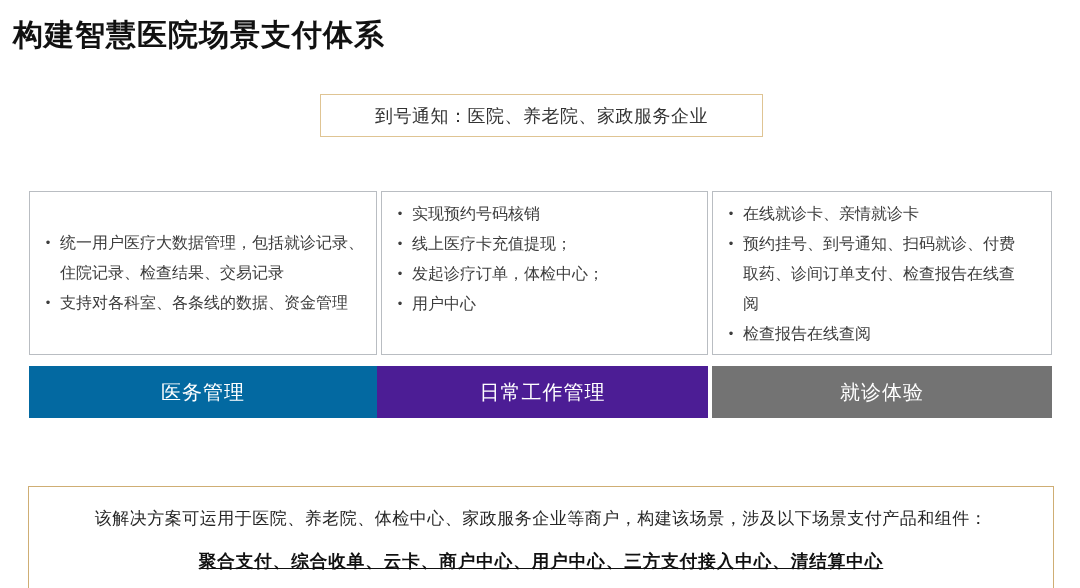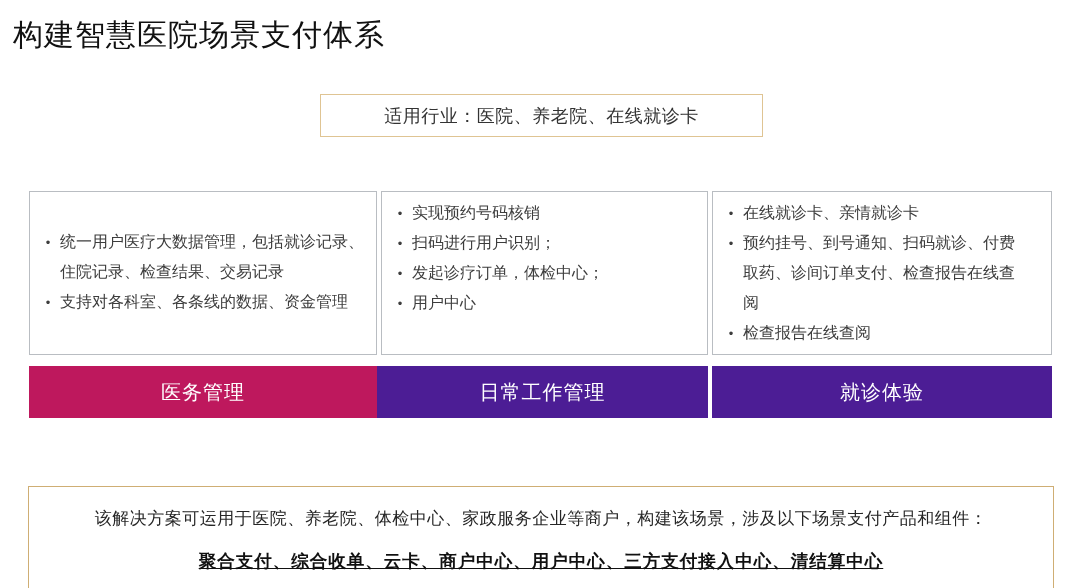--- a/index.html
+++ b/index.html
@@ -2,61 +2,61 @@
 <html><head>
 <meta charset="utf-8">
 <style>
   html,body{margin:0;padding:0;}
   body{
     width:1080px;height:588px;position:relative;background:#ffffff;overflow:hidden;
     font-family:"Liberation Sans","DejaVu Sans",sans-serif;
   }
   .slide-title{
     position:absolute;left:13px;top:16px;margin:0;
-    font-size:30px;line-height:38px;font-weight:normal;color:#111111;letter-spacing:1px;
+    font-size:30px;line-height:38px;font-weight:bold;color:#111111;letter-spacing:1px;
   }
   .industry-banner{
     position:absolute;left:320px;top:94px;width:443px;height:43px;box-sizing:border-box;
     border:1px solid #DFC493;display:flex;align-items:center;justify-content:center;
     font-size:18px;color:#333333;letter-spacing:0.5px;
   }
   .feature-box{
     position:absolute;top:191px;height:164px;box-sizing:border-box;
     border:1px solid #B9BDC2;background:#ffffff;
   }
   #box1{left:29px;width:348px;display:flex;align-items:center;}
   #box2{left:381px;width:327px;padding-top:7px;}
   #box3{left:712px;width:340px;padding-top:7px;}
   .bullets{list-style:none;margin:0;padding:0 6px;}
   #box3 .bullets{padding:0 26px 0 6px;}
   .bullets li{display:flex;font-size:16px;line-height:30px;color:#3D3D3D;}
   .bullets .mk{flex:none;width:24px;text-align:center;font-size:13px;color:#3D3D3D;}
-  .bullets .tx{flex:1;font-family:Liberation Mono, monospace;}
+  .bullets .tx{flex:1;}
   .category-bar{
     position:absolute;top:366px;height:52px;display:flex;align-items:center;justify-content:center;
     color:#ffffff;font-size:20px;letter-spacing:1px;
   }
-  #bar1{left:29px;width:348px;background:#be185d;}
+  #bar1{left:29px;width:348px;background:#0369a1;}
   #bar2{left:377px;width:331px;background:#4c1d95;}
-  #bar3{left:712px;width:340px;background:#4c1d95;}
+  #bar3{left:712px;width:340px;background:#737373;}
   .footer-box{
     position:absolute;left:28px;top:466px;width:1026px;height:108px;box-sizing:border-box;
     border:1px solid #CFAE74;display:flex;flex-direction:column;justify-content:space-evenly;
     align-items:center;text-align:center;margin-top:20px;
   }
   .footer-line1{font-size:17px;color:#262626;letter-spacing:0.5px;}
   .footer-line2{font-size:17.5px;font-weight:bold;color:#111111;letter-spacing:1px;text-decoration:underline;}
 </style>
 </head>
 <body>
 
 <h1 class="slide-title">构建智慧医院场景支付体系</h1>
 
 <div class="industry-banner">
-  <span>适用行业：医院、养老院、在线就诊卡</span>
+  <span>到号通知：医院、养老院、家政服务企业</span>
 </div>
 
 <div class="feature-box" id="box1">
   <ul class="bullets">
     <li>
       <span class="mk">•</span>
       <span class="tx">统一用户医疗大数据管理，包括就诊记录、住院记录、检查结果、交易记录</span>
     </li>
     <li>
       <span class="mk">•</span>
@@ -66,21 +66,21 @@
 </div>
 
 <div class="feature-box" id="box2">
   <ul class="bullets">
     <li>
       <span class="mk">•</span>
       <span class="tx">实现预约号码核销</span>
     </li>
     <li>
       <span class="mk">•</span>
-      <span class="tx">扫码进行用户识别；</span>
+      <span class="tx">线上医疗卡充值提现；</span>
     </li>
     <li>
       <span class="mk">•</span>
       <span class="tx">发起诊疗订单，体检中心；</span>
     </li>
     <li>
       <span class="mk">•</span>
       <span class="tx">用户中心</span>
     </li>
   </ul>

